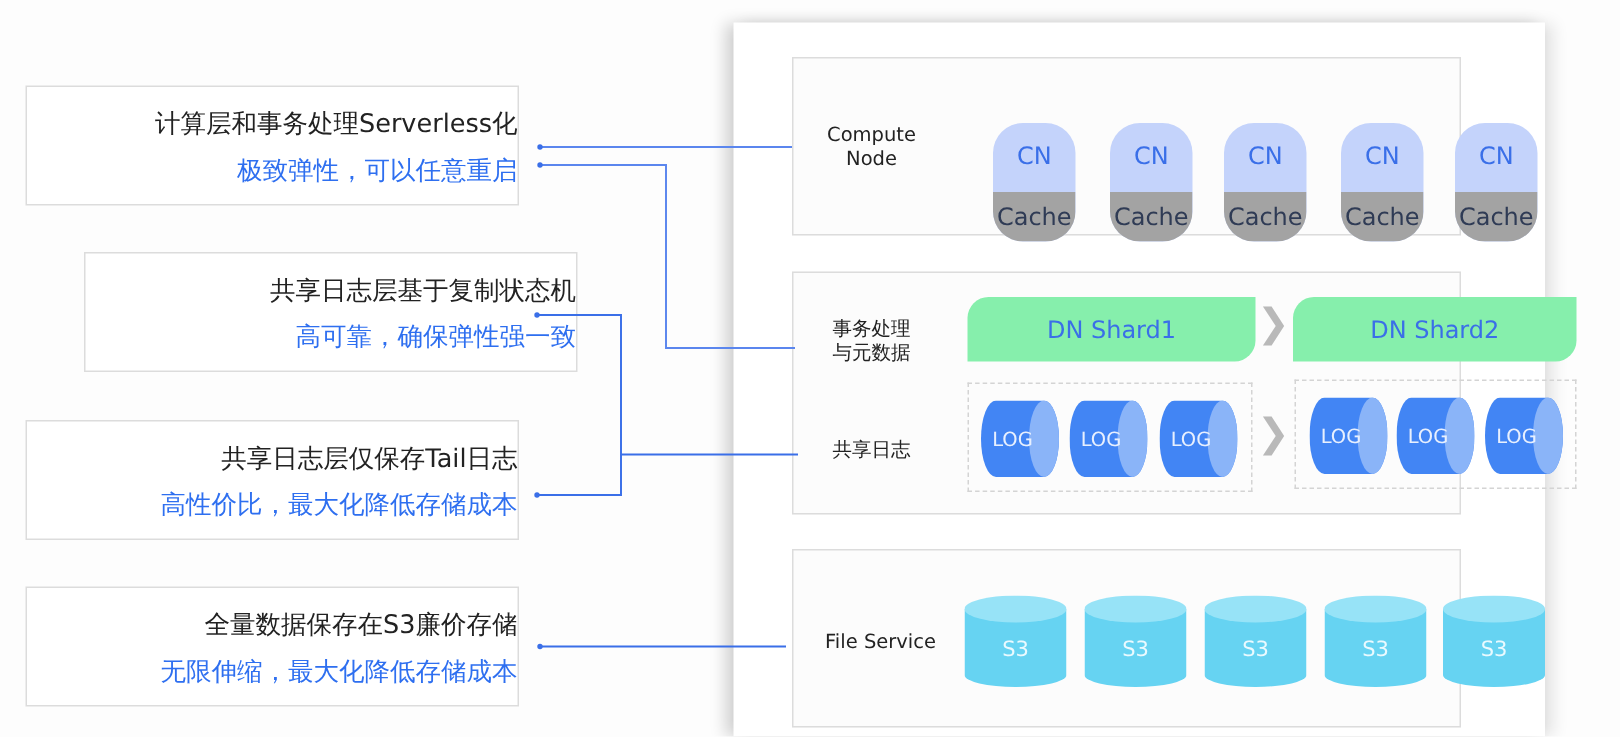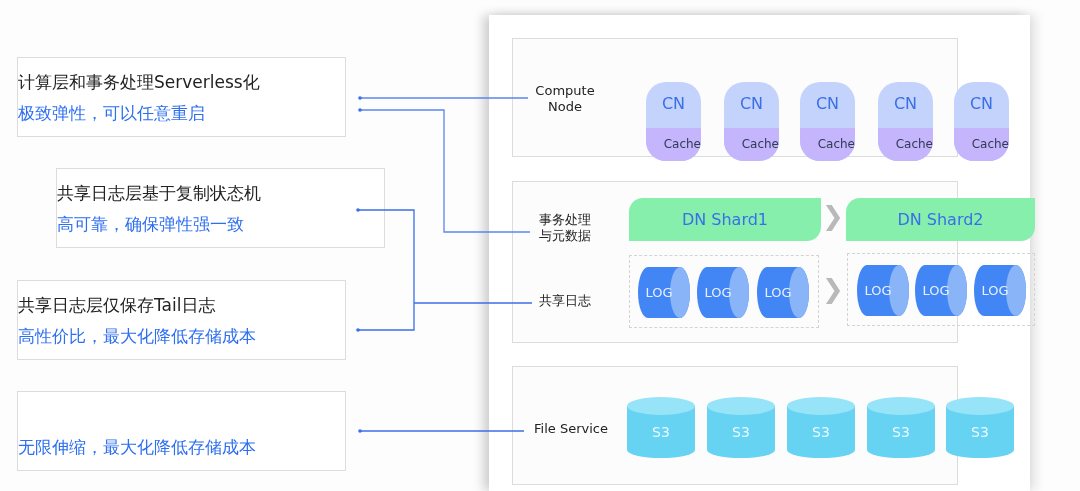--- a/index.html
+++ b/index.html
@@ -4,43 +4,43 @@
   <style>
     html, body { margin: 0; padding: 0; }
     body {
       width: 1080px; height: 491px; position: relative; overflow: hidden;
       background: #fdfdfd;
       font-family: "DejaVu Sans", "Liberation Sans", sans-serif;
     }
     .lbox {
       position: absolute; left: 17px; width: 329px; height: 80px;
       background: #ffffff; border: 1px solid #dcdcdc; box-sizing: border-box;
-      text-align: left;
+      text-align: right;
     }
     .lbox .t1 { position: absolute; left: 0; right: 0; top: 13px; font-size: 17px; color: #222; letter-spacing: 0px; }
     .lbox .t2 { position: absolute; left: 0; right: 0; top: 44px; font-size: 17px; color: #2e6ff0; }
 
     .panel {
       position: absolute; left: 489px; top: 15px; width: 541px; height: 476px;
       background: #ffffff; box-shadow: -6px 0 10px rgba(0,0,0,0.18), 6px 0 10px rgba(0,0,0,0.10);
     }
     .layer {
-      position: absolute; left: 23px; width: 446px;
+      position: absolute; left: 39px; width: 446px;
       border: 1px solid #dcdcdc; background: #fcfcfc; box-sizing: border-box;
     }
     .layer-label { position: absolute; font-size: 13px; color: #222; text-align: center; line-height: 16px; }
 
     .cn {
       position: absolute; top: 43px; width: 55px; height: 79px; border-radius: 20px;
       background: #c4d3fb; overflow: hidden;
     }
     .cn .cn-t { position: absolute; left: 0; right: 0; top: 12px; text-align: center; font-size: 16px; color: #3a6fe8; }
     .cn .cache {
-      position: absolute; left: 0; right: 0; bottom: 0; height: 33px; background: #c4b5fd;
-      text-align: right; font-size: 12px; color: #2f3b55; line-height: 33px; border-radius: 0 0 8px 8px;
+      position: absolute; left: 0; right: 0; bottom: 0; height: 33px; background: #a3a3a3;
+      text-align: center; font-size: 16px; color: #2f3b55; line-height: 33px; border-radius: 0 0 8px 8px;
     }
 
     .shard {
       position: absolute; top: 16px; height: 43px; background: #86efac;
       font-size: 16px; color: #3a6fe8; text-align: center; line-height: 43px;
     }
     .shard1 { left: 116px; width: 192px; border-radius: 14px 0 14px 0; }
     .shard2 { left: 333px; width: 189px; border-radius: 14px 0 14px 0; }
     .chev { position: absolute; font-size: 26px; color: #b9b9b9; font-weight: bold; }
     .loggroup {
@@ -60,20 +60,21 @@
 </div>
 <div class="lbox" style="top:168px;margin-left:39px;">
   <div class="t1">共享日志层基于复制状态机</div>
   <div class="t2">高可靠，确保弹性强一致</div>
 </div>
 <div class="lbox" style="top:280px;">
   <div class="t1">共享日志层仅保存Tail日志</div>
   <div class="t2">高性价比，最大化降低存储成本</div>
 </div>
 <div class="lbox" style="top:391px;">
+  <div class="t1">全量数据保存在S3廉价存储</div>
   <div class="t2">无限伸缩，最大化降低存储成本</div>
 </div>
 
 <div class="panel">
 
   <div class="layer" style="top:23px; height:119px;">
     <div class="layer-label" style="left:18px; top:44px; width:68px;">
       <div>Compute</div>
       <div>Node</div>
     </div>

